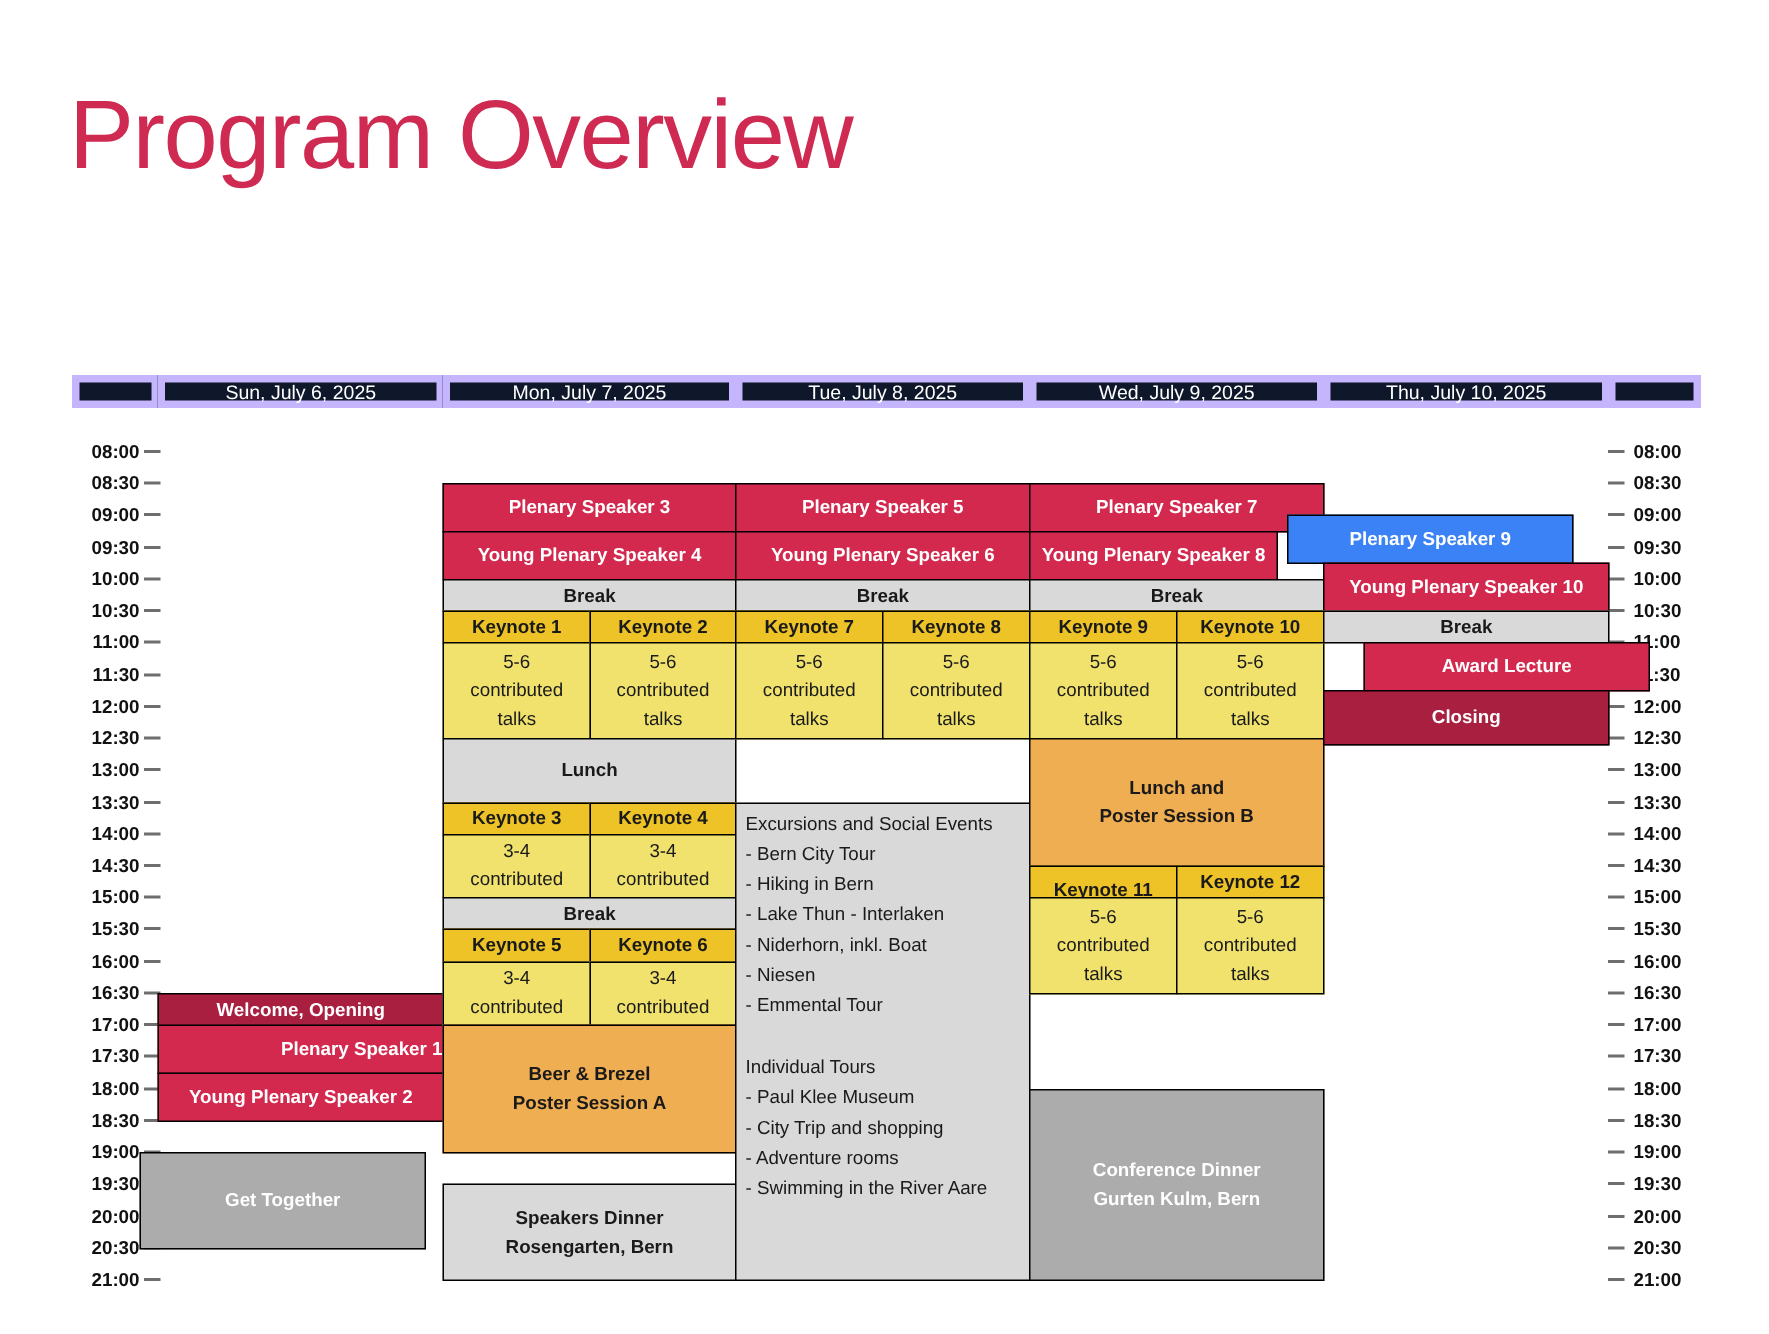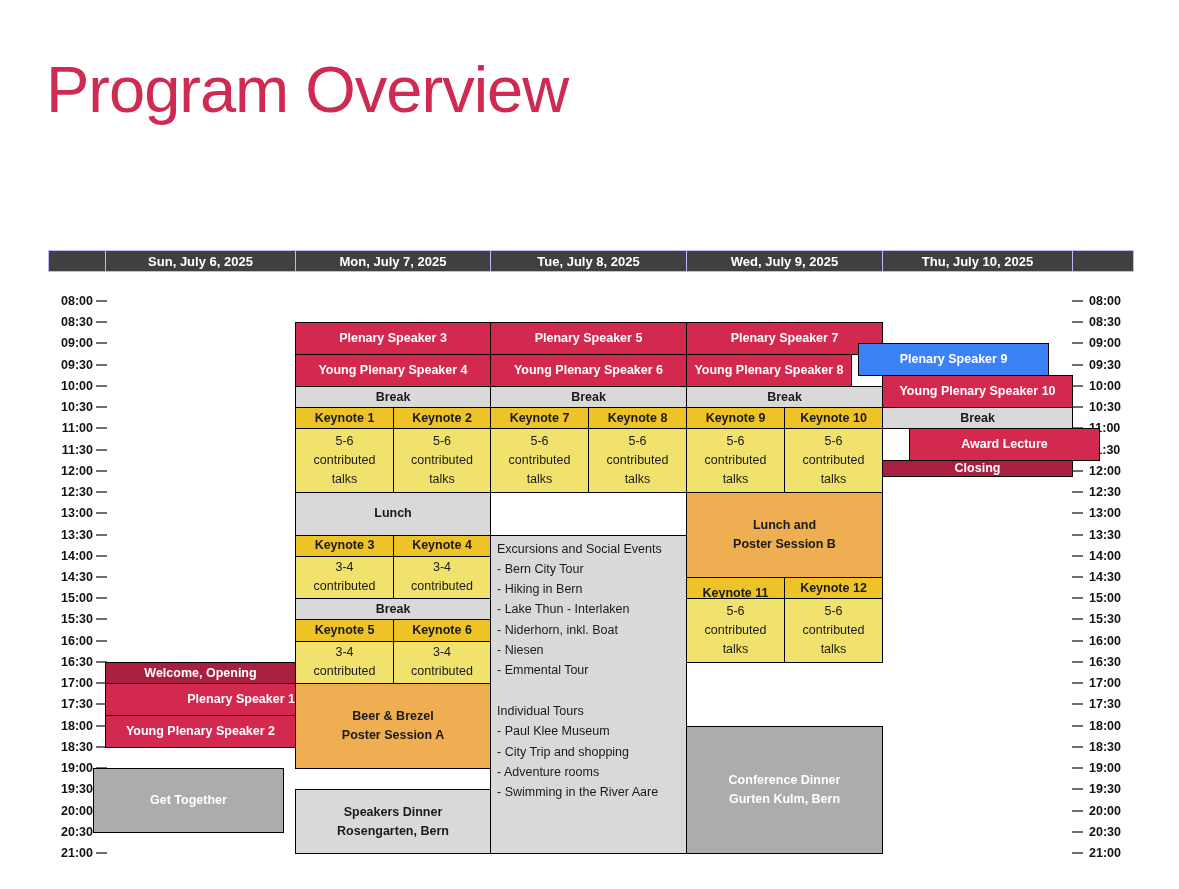--- a/index.html
+++ b/index.html
@@ -7,22 +7,22 @@
     position:relative; width:1179px; height:889px; background:#ffffff;
     font-family:"Liberation Sans", sans-serif; overflow:hidden;
   }
   .title {
     position:absolute; left:46px; top:52px;
     font-size:65px; font-weight:400; letter-spacing:-1px;
     color:#CF2A52; white-space:nowrap;
   }
   .day-header {
     position:absolute; top:250px; height:22px;
-    background:#404040; border:1px solid #c4b5fd; box-sizing:border-box;
-    color:#ffffff; font-size:13px; font-weight:700;
+    background:#0f172a; border:5px solid #c4b5fd; box-sizing:border-box;
+    color:#ffffff; font-size:13px; font-weight:400;
     display:flex; align-items:center; justify-content:center; white-space:nowrap;
   }
   .time-label {
     position:absolute; height:16px; line-height:16px;
     font-size:12.5px; font-weight:700; color:#111111; white-space:nowrap;
   }
   .time-label.left  { width:50px; text-align:right; }
   .time-label.right { width:50px; text-align:left; }
   .tick { position:absolute; width:11px; height:2px; background:#6e6e6e; }
   .block {
@@ -332,17 +332,17 @@
       </div>
       <div class="block" style="left: 882px; top: 375.307px; width: 191px; height: 32.846px; background: rgb(211, 41, 78); color: rgb(255, 255, 255); font-weight: 700;">
         <div class="line">Young Plenary Speaker 10</div>
       </div>
       <div class="block" style="left: 882px; top: 407.154px; width: 191px; height: 22.2307px; background: rgb(217, 217, 217); color: rgb(26, 26, 26); font-weight: 700;">
         <div class="line">Break</div>
       </div>
       <div class="block" style="left: 882px; top: 428.384px; width: 191px; height: 32.846px; background: rgb(211, 41, 78); color: rgb(255, 255, 255); font-weight: 700; margin-left: 27px;">
         <div class="line">Award Lecture</div>
       </div>
-      <div class="block" style="left: 882px; top: 460.23px; width: 191px; height: 17px; background: rgb(168, 31, 64); color: rgb(255, 255, 255); font-weight: 700;">
+      <div class="block" style="left: 882px; top: 460.23px; width: 191px; height: 37px; background: rgb(168, 31, 64); color: rgb(255, 255, 255); font-weight: 700;">
         <div class="line">Closing</div>
       </div>
     </div>
 </div>
 
 </body></html>

